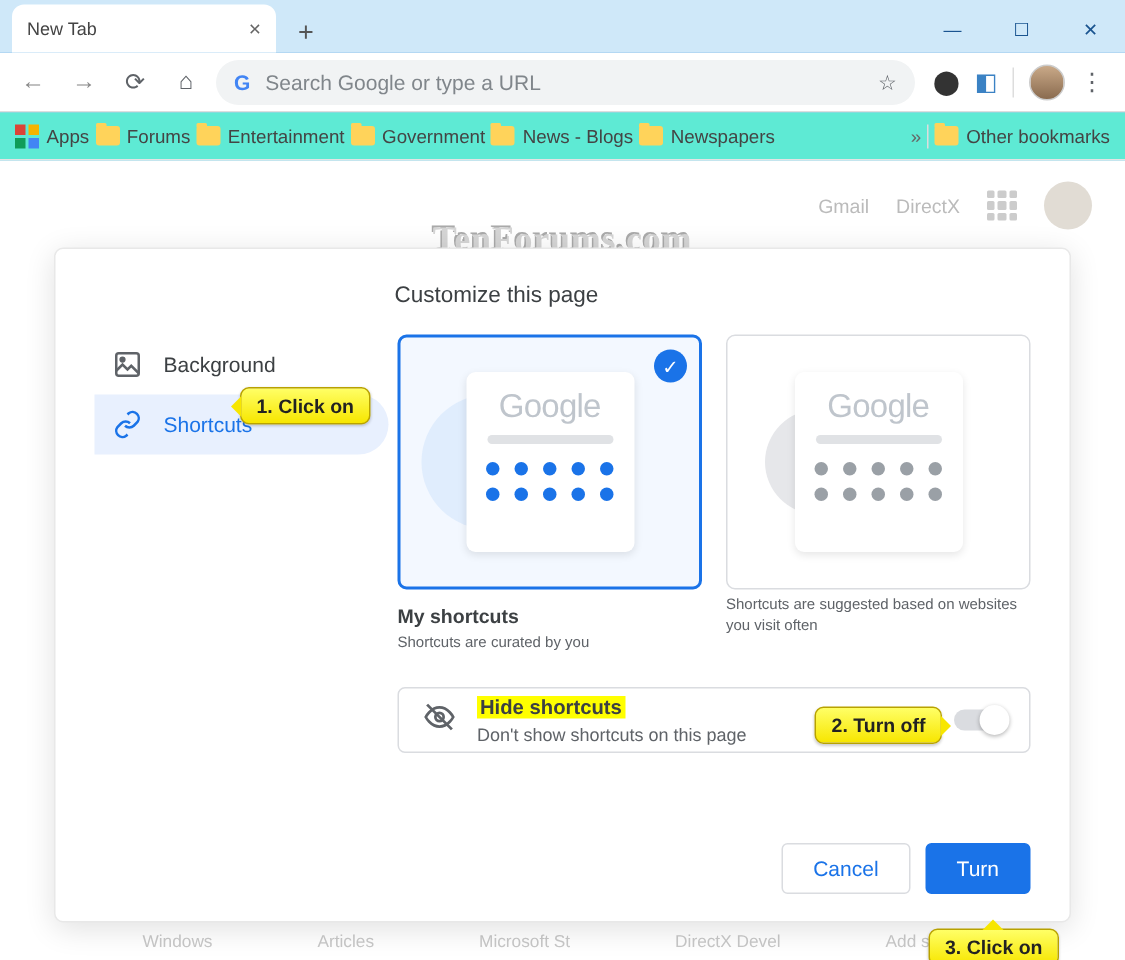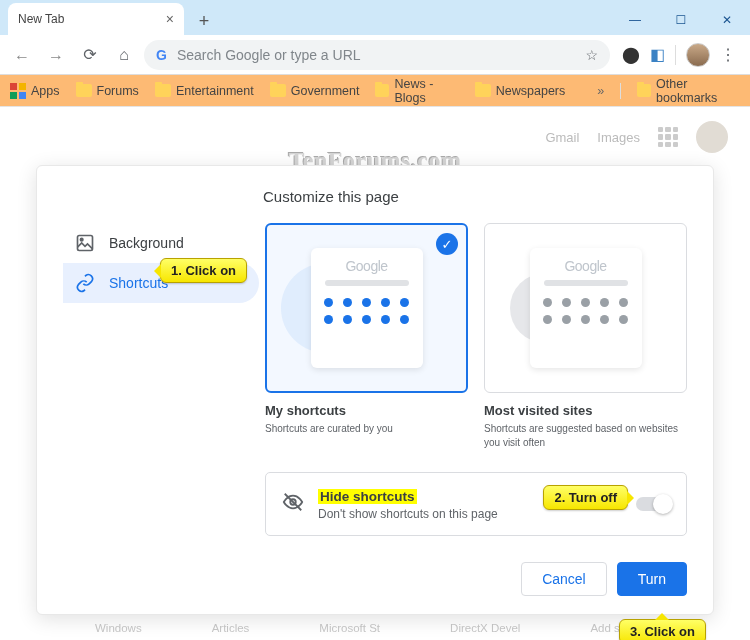--- a/index.html
+++ b/index.html
@@ -17,21 +17,21 @@
 .toolbar { height: 40px; background: #fff; border-bottom: 1px solid #ddd; display: flex; align-items: center; padding: 0 8px; gap: 6px; }
 .nav-btn { width: 28px; height: 28px; display: flex; align-items: center; justify-content: center; color: #888; border-radius: 50%; }
 .nav-btn.active { color: #5f6368; }
 .omnibox { flex: 1; height: 30px; background: #f1f3f4; border-radius: 15px; display: flex; align-items: center; padding: 0 12px; gap: 10px; color: #80868b; font-size: 14px; }
 .omnibox-right { margin-left: auto; display: flex; gap: 8px; align-items: center; }
 .toolbar-icons { display: flex; gap: 10px; align-items: center; padding: 0 6px; }
 .avatar { width: 24px; height: 24px; border-radius: 50%; background: linear-gradient(#c9a988, #8a6b4f); border: 1px solid #ccc; }
 .sep { width: 1px; height: 20px; background: #ddd; }
 
 
-.bookmarks { height: 32px; background: #fdba74; border-bottom: 1px solid #e4e4e4; display: flex; align-items: center; padding: 0 10px; gap: 16px; font-size: 12.5px; color: #444; }
+.bookmarks { height: 32px; background: #5eead4; border-bottom: 1px solid #e4e4e4; display: flex; align-items: center; padding: 0 10px; gap: 4px; font-size: 12.5px; color: #444; }
 .bm { display: flex; align-items: center; gap: 5px; }
 .bm-folder { width: 16px; height: 13px; background: #ffd35a; border-radius: 2px; position: relative; }
 .bm-folder::before { content: ""; position: absolute; top: -2px; left: 0; width: 7px; height: 3px; background: #ffd35a; border-radius: 1px 1px 0 0; }
 .apps-icon { width: 16px; height: 16px; display: grid; grid-template-columns: 1fr 1fr; gap: 2px; }
 .apps-icon span:nth-child(1) { background: #db4437; }
 .apps-icon span:nth-child(2) { background: #f4b400; }
 .apps-icon span:nth-child(3) { background: #0f9d58; }
 .apps-icon span:nth-child(4) { background: #4285f4; }
 .bookmarks .spacer { flex: 1; }
 .chev { color: #666; }
@@ -55,31 +55,31 @@
 .side-item.selected .side-icon { color: #1a73e8; }
 .right-pane { flex: 1; padding-left: 6px; }
 .cards { display: flex; gap: 16px; }
 .card { flex: 1; border: 1px solid #dadce0; border-radius: 6px; padding: 10px; height: 170px; display: flex; align-items: center; justify-content: center; position: relative; background: #fff; }
 .card.selected { border: 2px solid #1a73e8; background: #f3f8ff; }
 .check-badge { position: absolute; top: 8px; right: 8px; width: 22px; height: 22px; border-radius: 50%; background: #1a73e8; display: flex; align-items: center; justify-content: center; color: #fff; font-size: 13px; }
 .card-inner { position: relative; display: flex; align-items: center; }
 .bg-circle { width: 90px; height: 90px; position: absolute; left: -30px; border-radius: 50%; opacity: 0.55; }
 .bg-circle.blue { background: #cfe3fb; }
 .tile { width: 112px; height: 120px; background: #fff; border-radius: 6px; box-shadow: 0 2px 6px rgba(0,0,0,0.1); padding: 10px; display: flex; flex-direction: column; align-items: center; gap: 6px; z-index: 1; }
-.glogo { font-family: "Product Sans", Arial; font-size: 14px; color: #bfc5cc; letter-spacing: -0.5px; }
+.glogo { font-family: "Product Sans", Arial; font-size: 22px; color: #bfc5cc; letter-spacing: -0.5px; }
 .gbar { width: 84px; height: 6px; background: #e0e2e5; border-radius: 3px; }
 .dots { display: grid; grid-template-columns: repeat(5, 1fr); gap: 8px 10px; margin-top: 6px; }
 .dot { width: 9px; height: 9px; border-radius: 50%; }
 .card.selected .dot { background: #1a73e8; }
 .card:not(.selected) .dot { background: #9aa0a6; }
 .card-label { font-size: 13px; font-weight: 600; color: #3c4043; margin-top: 10px; }
 .card-desc { font-size: 10px; color: #5f6368; margin-top: 4px; line-height: 1.4; }
 .card-col { flex: 1; }
 
-.hide-row { margin-top: 22px; border: 1px solid #dadce0; border-radius: 5px; padding: 14px 16px; display: flex; align-items: center; gap: 14px; position: relative; }
+.hide-row { margin-top: 22px; border: 1px solid #dadce0; border-radius: 5px; padding: 4px 16px; display: flex; align-items: center; gap: 14px; position: relative; }
 .hide-icon { color: #5f6368; }
 .hide-text { flex: 1; }
 .hide-title { font-size: 13.5px; font-weight: 600; color: #3c4043; background: #ffff00; display: inline-block; padding: 0 2px; }
 .hide-desc { font-size: 12px; color: #5f6368; margin-top: 2px; }
 .toggle { width: 34px; height: 14px; background: #dadce0; border-radius: 7px; position: relative; }
 .toggle::after { content: ""; position: absolute; right: -3px; top: -3px; width: 20px; height: 20px; background: #fff; border-radius: 50%; box-shadow: 0 1px 3px rgba(0,0,0,0.3); }
 
 .modal-footer { display: flex; justify-content: flex-end; gap: 10px; margin-top: 18px; position: relative; }
 .btn { padding: 8px 20px; border-radius: 4px; font-size: 14px; border: 1px solid #dadce0; background: #fff; color: #1a73e8; }
 .btn.primary { background: #1a73e8; color: #fff; border-color: #1a73e8; }
@@ -167,21 +167,21 @@
   <div class="sep" style="height:16px;"></div>
   <div class="bm">
       <div class="bm-folder"></div>
       <span>Other bookmarks</span>
     </div>
 </div>
 
 <div class="content">
   <div class="top-links">
     <span>Gmail</span>
-    <span>Images</span>
+    <span>DirectX</span>
     <div class="apps-btn">
         <span></span>
         <span></span>
         <span></span>
         <span></span>
         <span></span>
         <span></span>
         <span></span>
         <span></span>
         <span></span>
@@ -265,21 +265,20 @@
                       <div class="dot"></div>
                       <div class="dot"></div>
                       <div class="dot"></div>
                       <div class="dot"></div>
                       <div class="dot"></div>
                       <div class="dot"></div>
                     </div>
                 </div>
               </div>
             </div>
-            <div class="card-label">Most visited sites</div>
             <div class="card-desc">Shortcuts are suggested based on websites you visit often</div>
           </div>
         </div>
 
         <div class="hide-row">
           <div class="hide-icon">
             <svg width="22" height="22" viewBox="0 0 24 24" fill="none" stroke="currentColor" stroke-width="2">
                 <path d="M2 12s3.5-7 10-7 10 7 10 7-3.5 7-10 7S2 12 2 12z"></path>
                 <circle cx="12" cy="12" r="3"></circle>
                 <line x1="3" y1="3" x2="21" y2="21"></line>

